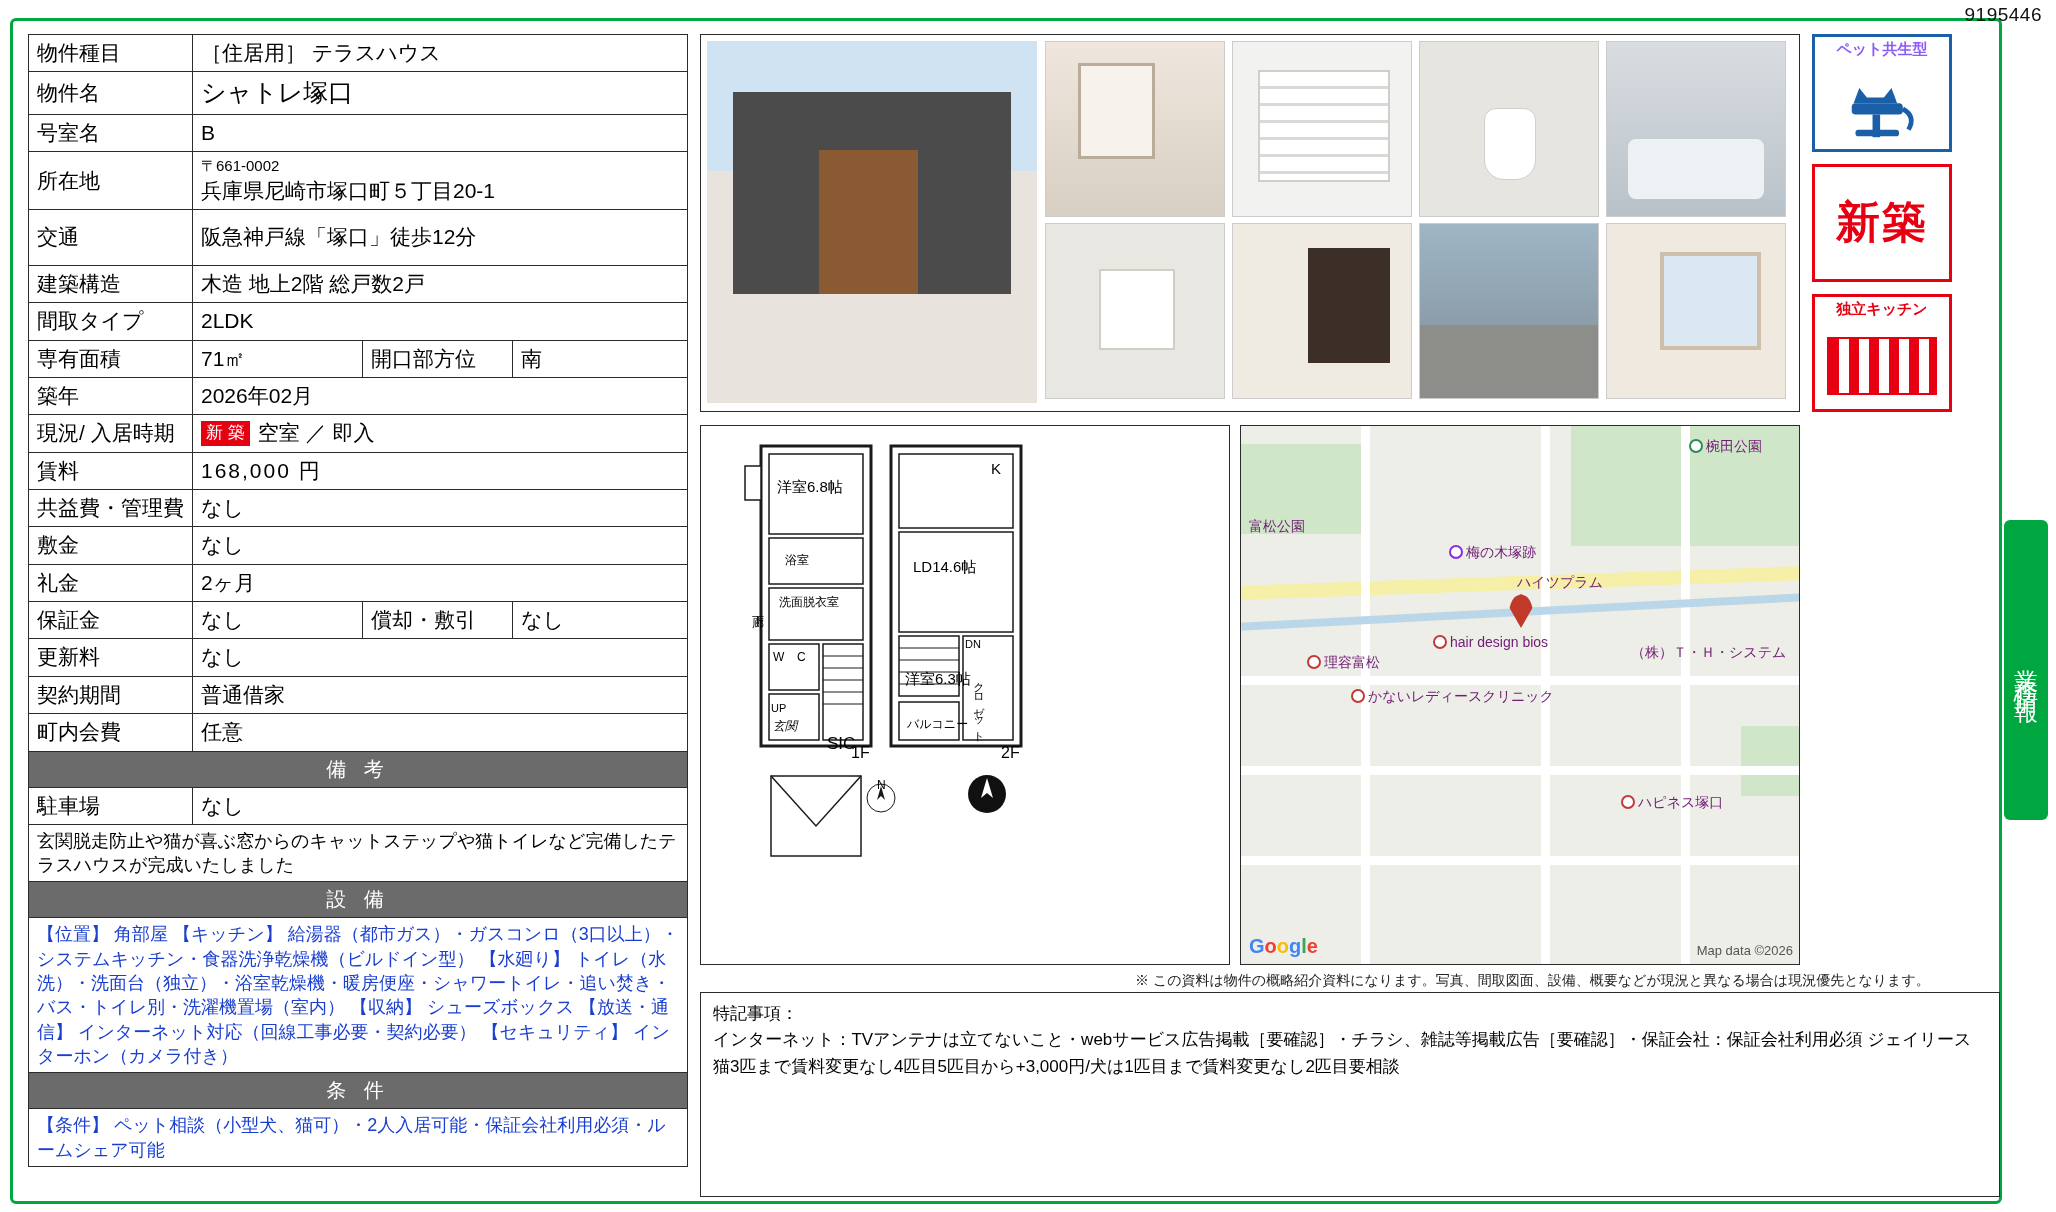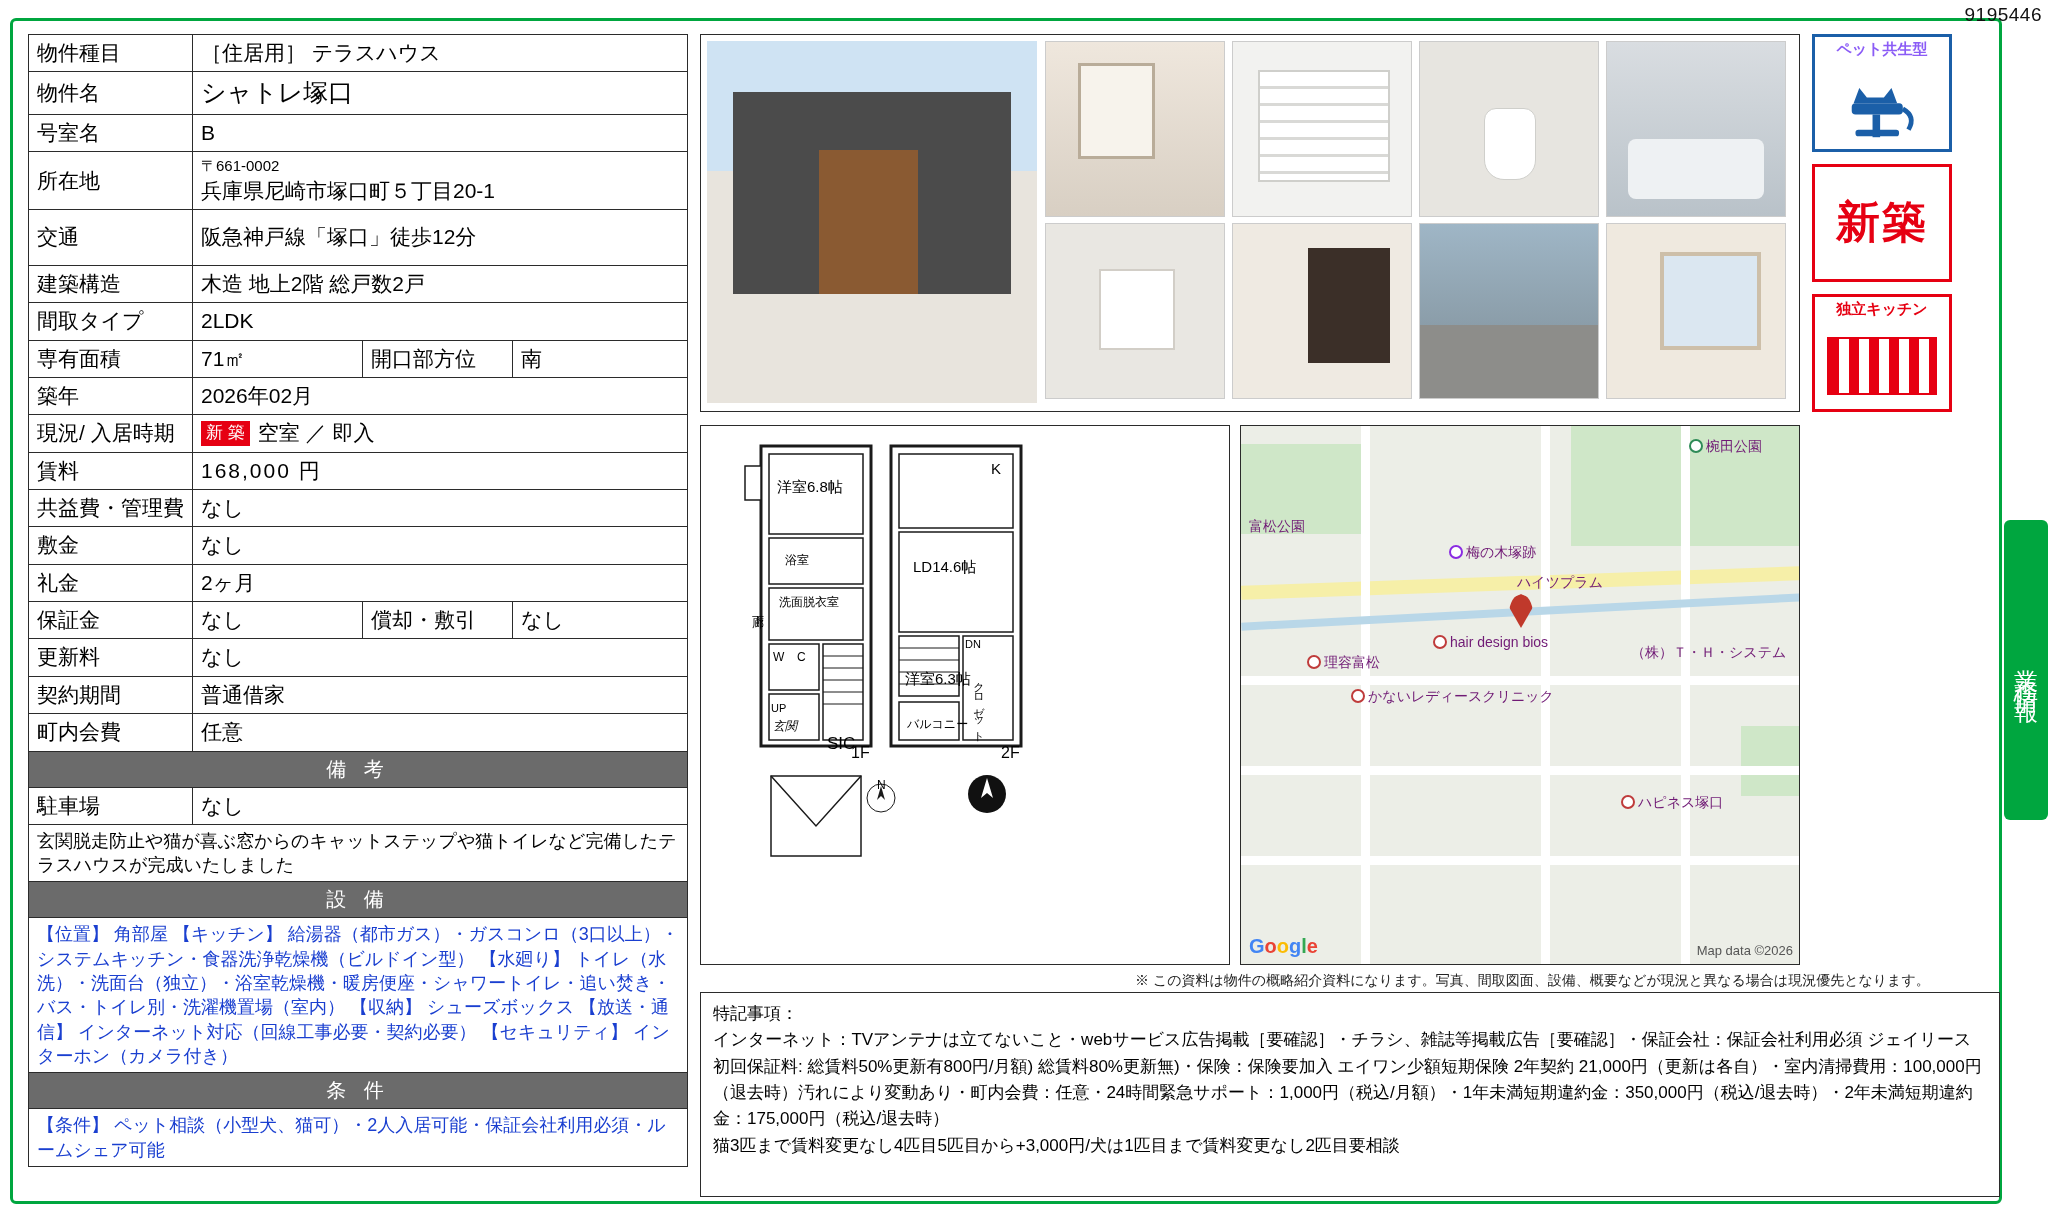--- a/index.html
+++ b/index.html
@@ -450,17 +450,16 @@
       <span class="b">G</span><span class="r">o</span><span class="y">o</span><span class="b">g</span><span class="g">l</span><span class="r">e</span>
     </div>
     <div class="map-credit">Map data ©2026</div>
   </div>
 
   <div class="map-note">※ この資料は物件の概略紹介資料になります。写真、間取図面、設備、概要などが現況と異なる場合は現況優先となります。</div>
 
   <div class="remarks">
     <div>特記事項：</div>
     <div>インターネット：TVアンテナは立てないこと・webサービス広告掲載［要確認］・チラシ、雑誌等掲載広告［要確認］・保証会社：保証会社利用必須 ジェイリース</div>
-    <div>初回保証料: 総賃料50%更新有800円/月額) 総賃料80%更新無)・保険：保険要加入 エイワン少額短期保険 2年契約 21,000円（更新は各自）・室内清掃費用：100,000円（退去時）汚れにより変動あり・町内会費：任意・24時間緊急サポート：1,000円（税込/月額）・1年未満短期違約金：350,000円（税込/退去時）・2年未満短期違約金：175,000円（税込/退去時）</div>
     <div>猫3匹まで賃料変更なし4匹目5匹目から+3,000円/犬は1匹目まで賃料変更なし2匹目要相談</div>
   </div>
 
 </div>
 
 </body></html>

